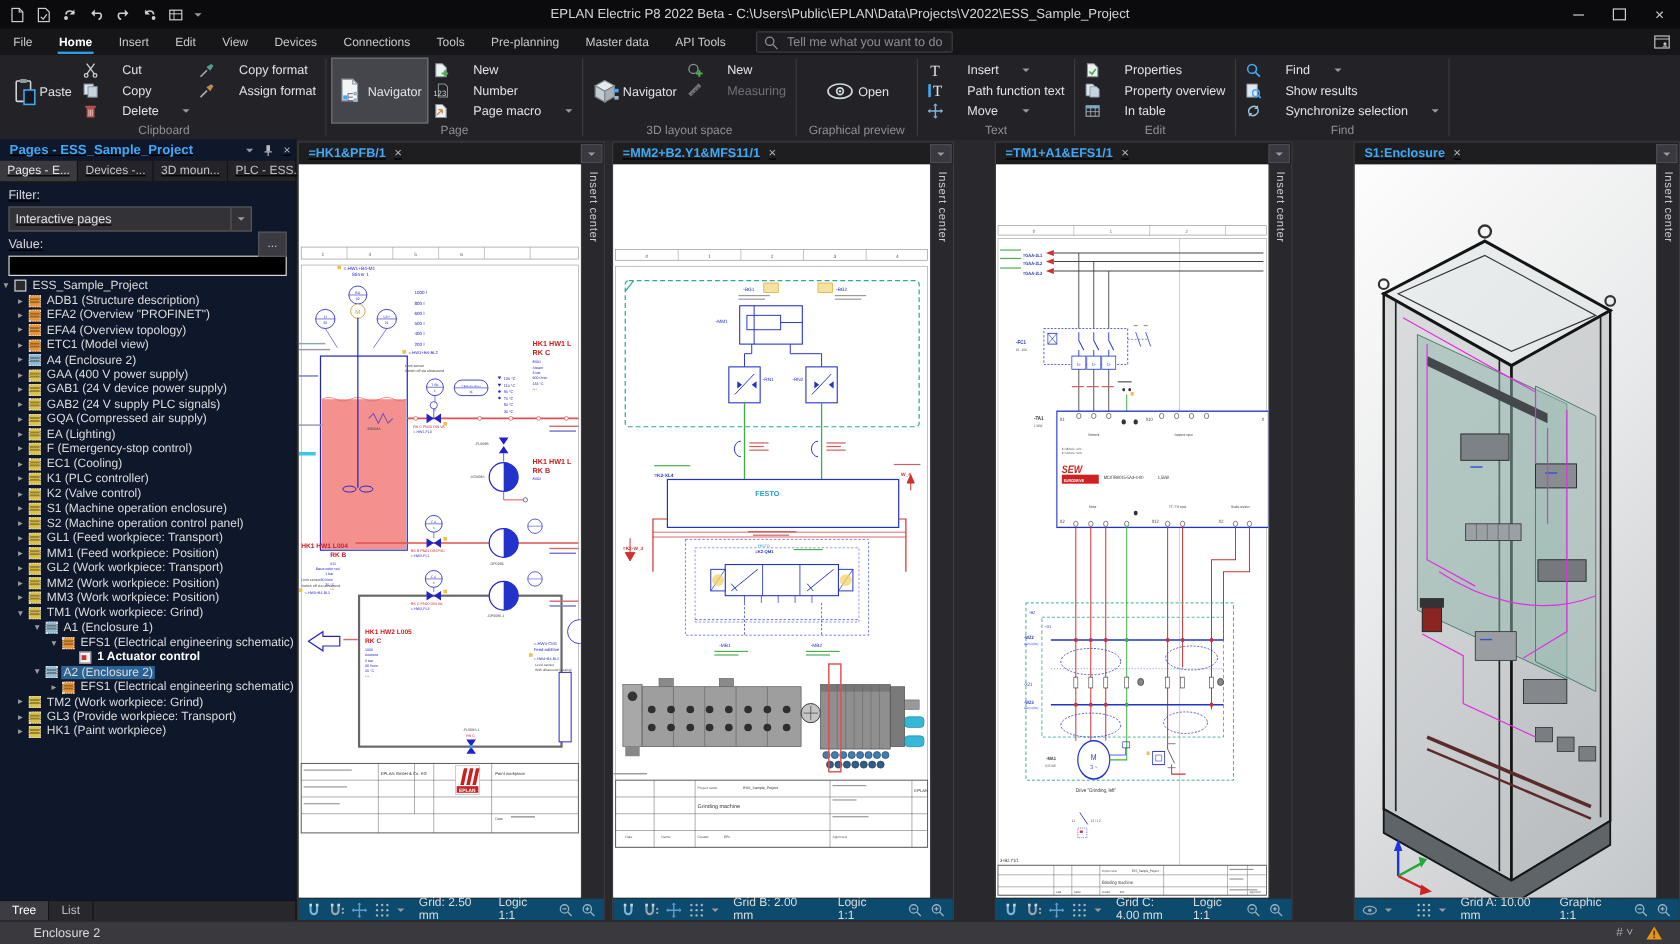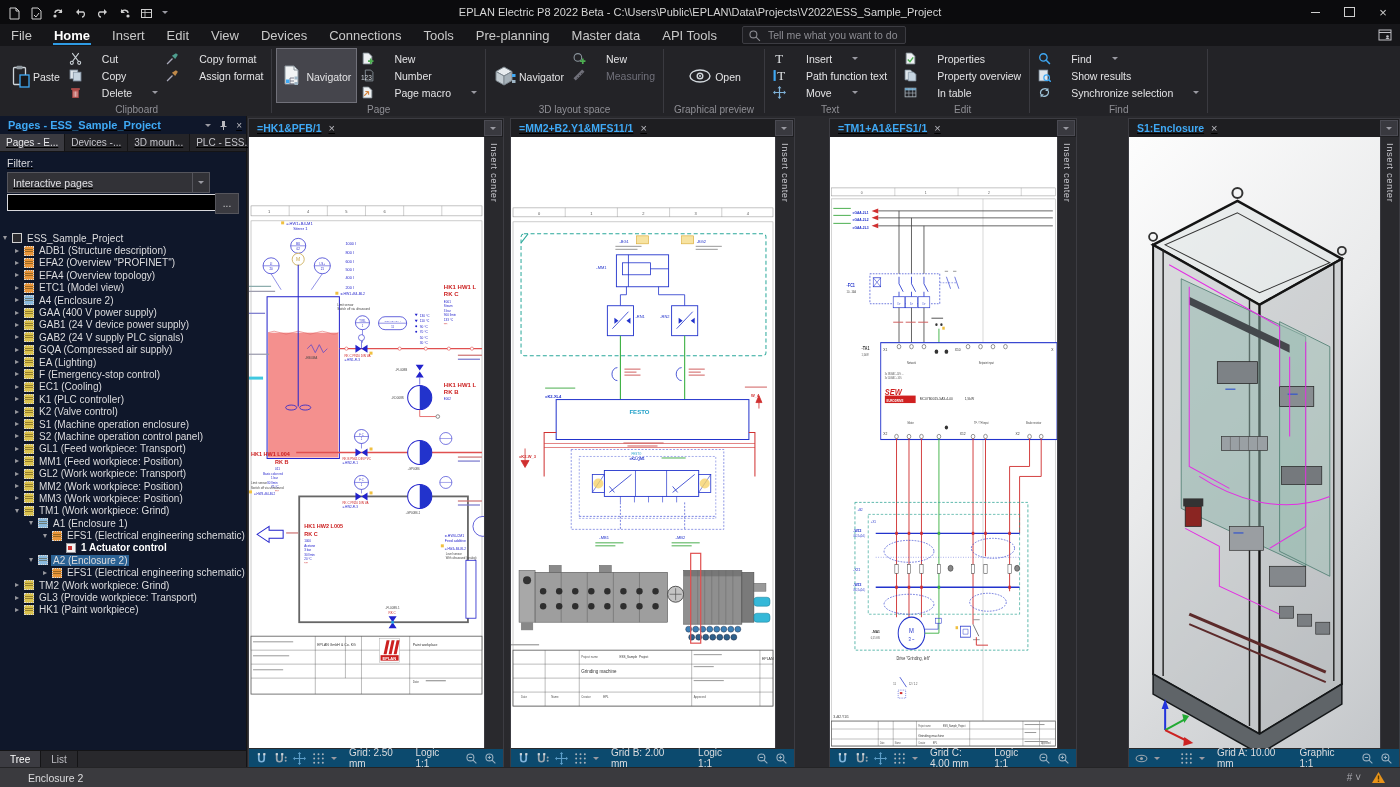--- a/index.html
+++ b/index.html
@@ -9,21 +9,21 @@
   .titlebar{position:absolute;top:0;left:0;right:0;height:24px;background:#0b0b0d;display:flex;align-items:center;}
   .qat{display:flex;align-items:center;gap:9px;padding-left:8px;}
   .qat .qi{width:13px;height:13px;display:inline-block;}
   .title-text{position:absolute;left:0;right:0;text-align:center;font-size:11px;color:#d6d6d6;pointer-events:none;}
   .winctl{margin-left:auto;display:flex;height:24px;}
   .wc{width:34px;height:24px;display:flex;align-items:center;justify-content:center;color:#cfcfcf;font-size:13px;}
   .restore-glyph{width:9px;height:8px;border:1px solid #cfcfcf;position:relative;}
   .min-glyph{width:9px;height:1px;background:#cfcfcf;display:inline-block;}
   
   .menubar{position:absolute;top:24px;left:0;right:0;height:22px;background:#161619;display:flex;align-items:center;}
-  .mi{padding:0 11px;font-size:13px;color:#c9c9c9;height:22px;display:flex;align-items:center;position:relative;}
+  .mi{padding:0 11px;font-size:10px;color:#c9c9c9;height:22px;display:flex;align-items:center;position:relative;}
   .mi.active{color:#fff;font-weight:bold;}
   .mi.active::after{content:"";position:absolute;left:10px;right:10px;bottom:1px;height:2px;background:#2f9be4;}
   .searchbox{margin-left:14px;width:152px;height:16px;background:#1e1e22;border:1px solid #3c3c42;border-radius:2px;
              display:flex;align-items:center;padding:0 5px;gap:5px;}
   .searchbox input{flex:1;background:transparent;border:none;outline:none;color:#bbb;font-size:10.5px;
                    font-family:"Liberation Sans",sans-serif;}
   .searchbox input::placeholder{color:#8d8d93;}
   .mbar-right{margin-left:auto;margin-right:8px;}
   
   .ribbon{position:absolute;top:46px;left:0;right:0;height:70px;background:#232327;border-bottom:1px solid #141416;
@@ -449,20 +449,21 @@
       <div class="plabel">Filter:</div>
       <div style="position:relative;">
         <div class="pselect" style="margin-right:36px">
           <span class="sval">Interactive pages</span>
           <span class="sbtn">
               <span class="cv"></span>
             </span>
         </div>
         <div class="pdots">...</div>
       </div>
+      <div class="plabel">Value:</div>
       <div class="pvalue"><input style=""></div>
 
       <div class="tree">
         <div class="trow lvl0">
             <span class="exp e"></span>
             <span class="ic ic-root"></span>
             <span class="tl">ESS_Sample_Project</span>
           </div>
         <div class="trow lvl1">
             <span class="exp c"></span>

